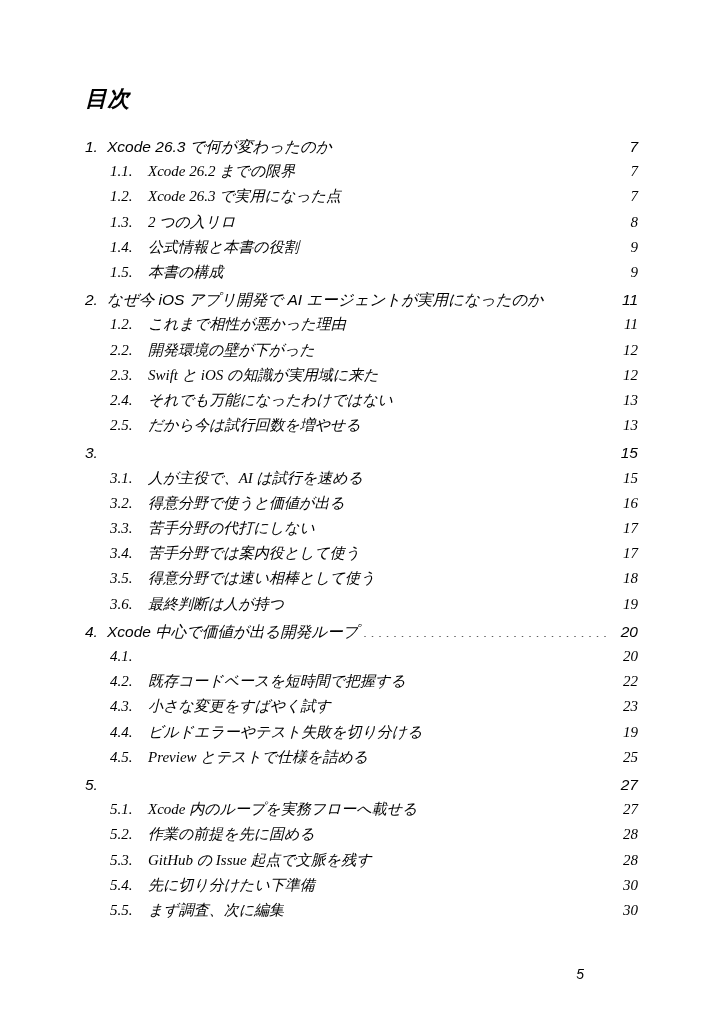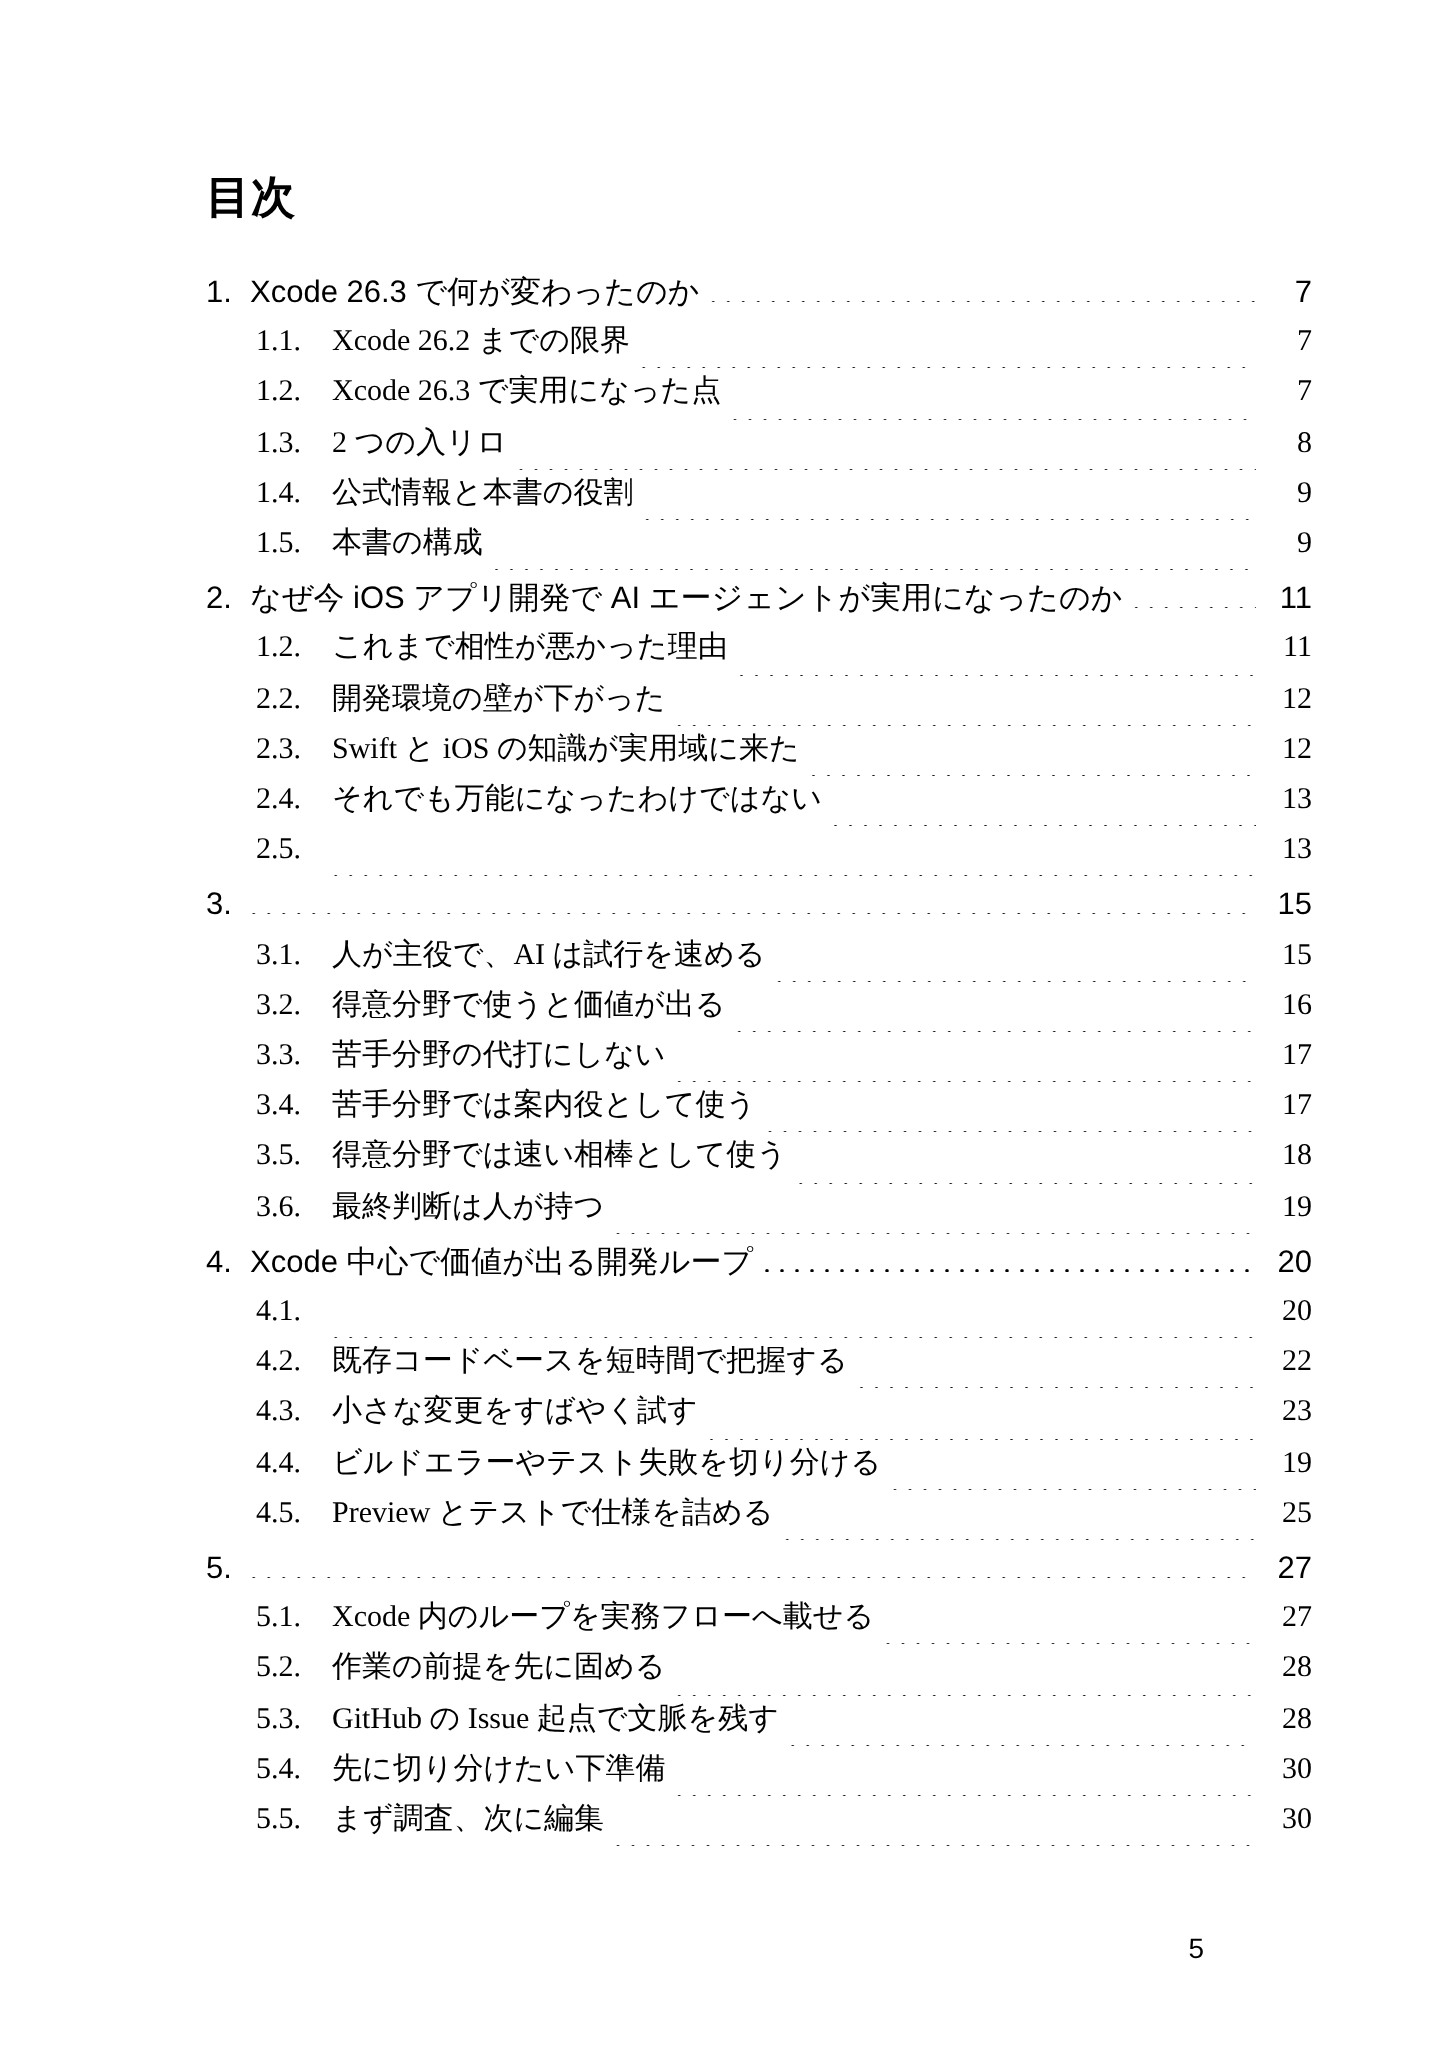--- a/index.html
+++ b/index.html
@@ -10,24 +10,25 @@
   body {
     width: 722px;
     height: 1024px;
     position: relative;
     font-family: "Liberation Serif", "DejaVu Serif", serif;
     color: #000000;
     -webkit-font-smoothing: antialiased;
   }
   .page {
     position: absolute;
-    left: 18px; top: 0;
+    left: 0; top: 0;
     width: 668px;
     height: 1024px;
     overflow: hidden;
+    font-style: italic;
   }
   .content {
     position: absolute;
     left: 85px;
     top: 86px;
     width: 553px;
   }
   .toc-title {
     font-family: "Liberation Sans", "DejaVu Sans", sans-serif;
     font-weight: bold;
@@ -77,21 +78,21 @@
   .chapter-row .pageno {
     flex: 0 0 auto;
     width: 24px;
     text-align: right;
     padding-left: 4px;
   }
 
   
   .section-row {
     display: flex;
-    align-items: flex-end;
+    align-items: flex-start;
     font-family: "Liberation Serif", "DejaVu Serif", serif;
     font-size: 15px;
     line-height: 25.2px;
     white-space: nowrap;
     padding-left: 25px;
   }
   .section-row .num {
     flex: 0 0 auto;
     width: 38px;
     text-align: left;
@@ -205,20 +206,21 @@
             <span class="pageno">12</span>
           </div>
           <div class="section-row">
             <span class="num">2.4.</span>
             <span class="label">それでも万能になったわけではない</span>
             <span class="leader"></span>
             <span class="pageno">13</span>
           </div>
           <div class="section-row">
             <span class="num">2.5.</span>
+            <span class="label">だから今は試行回数を増やせる</span>
             <span class="leader"></span>
             <span class="pageno">13</span>
           </div>
         </div>
         <div class="chapter-block">
           <div class="chapter-row">
             <span class="num">3.</span>
             <span class="leader"></span>
             <span class="pageno">15</span>
           </div>

